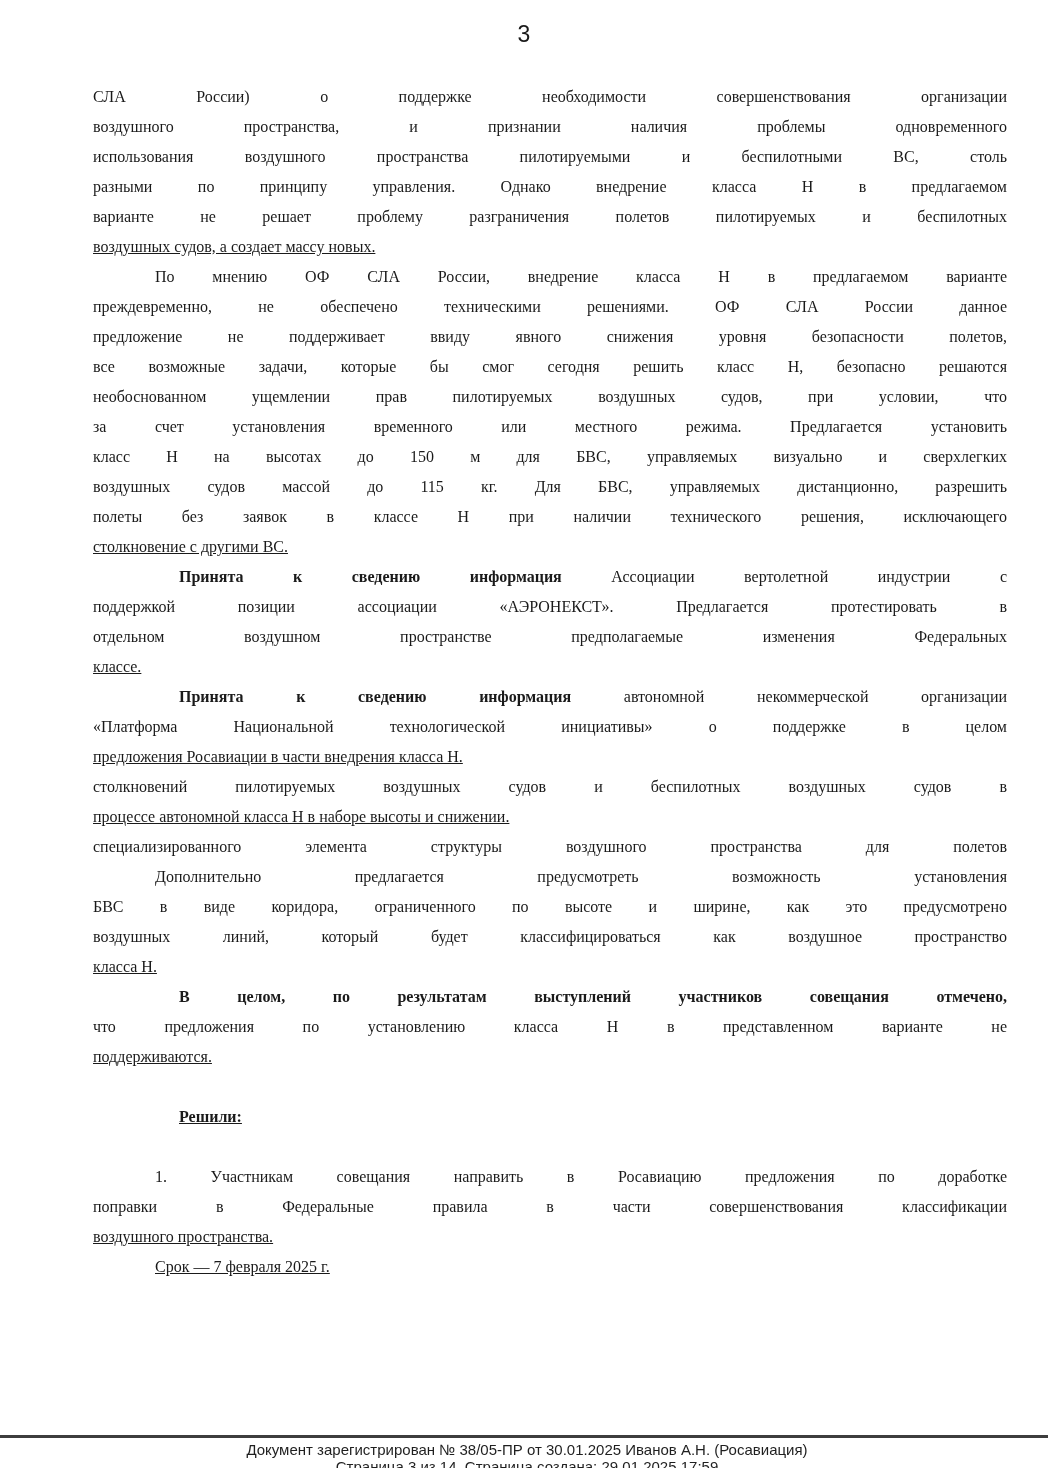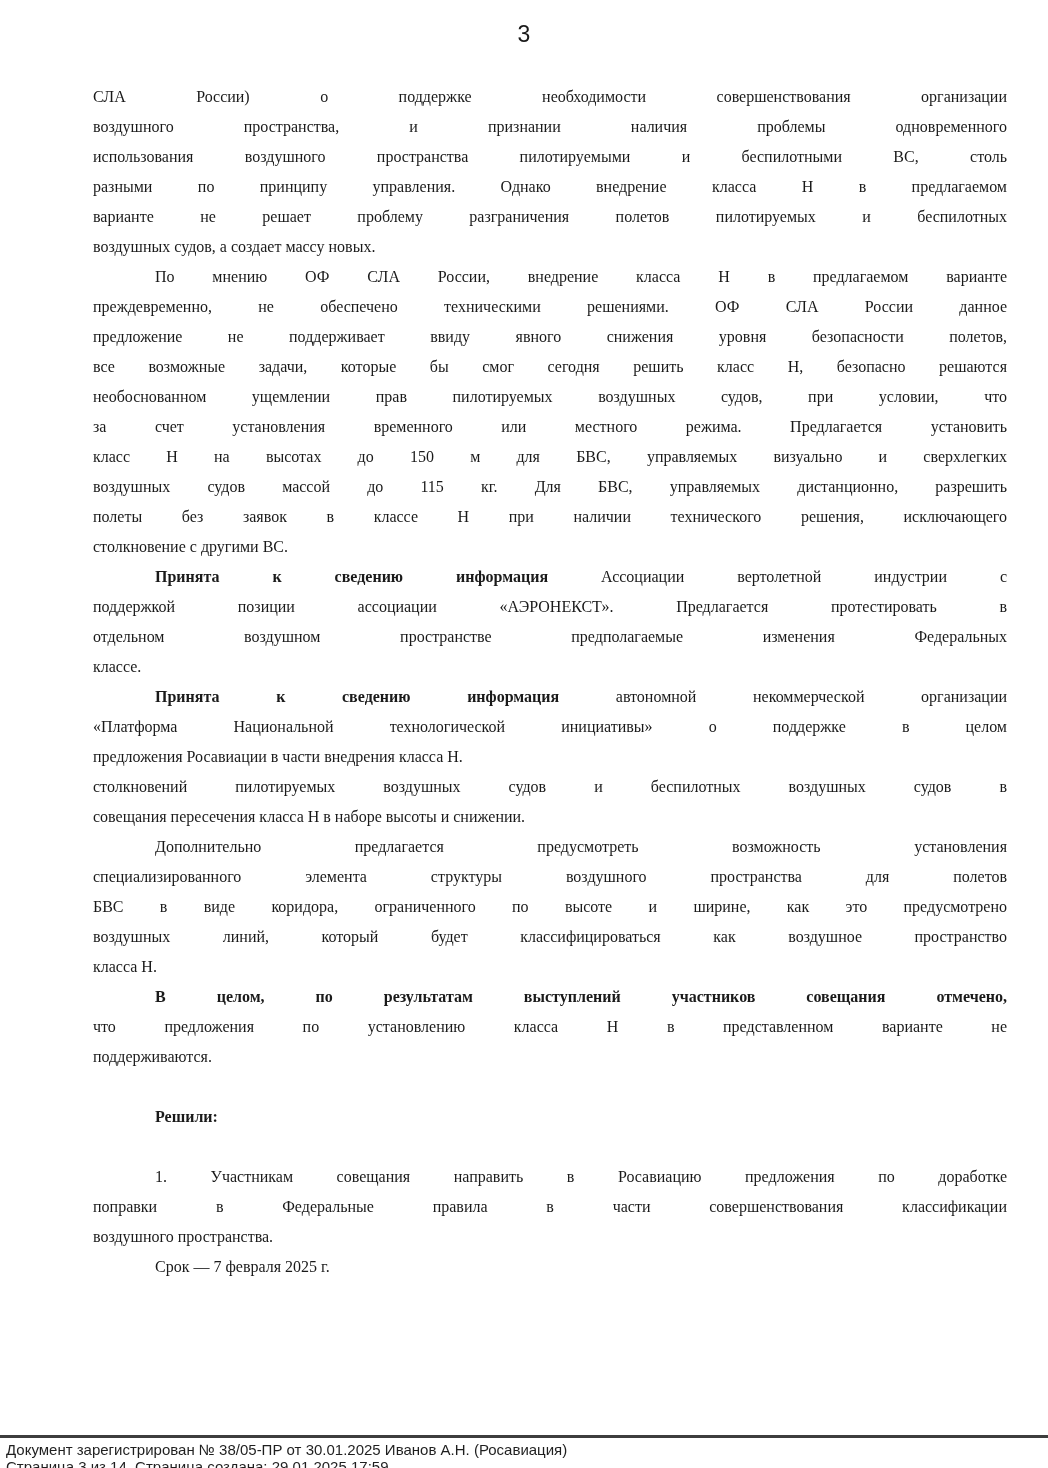--- a/index.html
+++ b/index.html
@@ -45,41 +45,43 @@
     overflow: hidden;
     white-space: normal;
   }
   .line.just {
     text-align: justify;
     text-align-last: justify;
   }
   .line.left {
     text-align: right;
     text-align-last: left;
+    text-decoration: underline;
   }
   .line.indent-first { padding-left: 62px; }
-  .b { font-weight: 700; }
+  .b { font-weight: 700; margin-left: 24px; }
   .footer {
     position: absolute;
     top: 1435px;
     left: 0;
     right: 0;
   }
   .footer-rule {
     height: 3px;
     background: var(--rule-color);
     margin-bottom: 3px;
   }
   .footer-text {
     font-family: "Liberation Sans", sans-serif;
     font-size: 15px;
     line-height: 17px;
     color: var(--footer-text-color);
     padding-left: 6px;
     white-space: nowrap;
+    text-align: center;
   }
 </style>
 </head>
 <body>
 
 <div class="page">
   <div class="page-number">3</div>
   <div class="body">
       <div class="para">
         <div class="line just"><span>СЛА России) о поддержке необходимости совершенствования организации</span></div>
@@ -107,25 +109,25 @@
         <div class="line just"><span>отдельном воздушном пространстве предполагаемые изменения Федеральных</span></div>
         <div class="line left"><span>классе.</span></div>
       </div>
       <div class="para">
         <div class="line just indent-first"><span class="b">Принята к сведению информация</span><span> автономной некоммерческой организации</span></div>
         <div class="line just"><span>«Платформа Национальной технологической инициативы» о поддержке в целом</span></div>
         <div class="line left"><span>предложения Росавиации в части внедрения класса Н.</span></div>
       </div>
       <div class="para">
         <div class="line just"><span>столкновений пилотируемых воздушных судов и беспилотных воздушных судов в</span></div>
-        <div class="line left"><span>совещания пересечения класса Н в наборе высоты и снижении.</span></div>
+        <div class="line left"><span>процессе автономной класса Н в наборе высоты и снижении.</span></div>
       </div>
       <div class="para">
+        <div class="line just"><span>специализированного элемента структуры воздушного пространства для полетов</span></div>
         <div class="line just indent-first"><span>Дополнительно предлагается предусмотреть возможность установления</span></div>
-        <div class="line just"><span>специализированного элемента структуры воздушного пространства для полетов</span></div>
         <div class="line just"><span>БВС в виде коридора, ограниченного по высоте и ширине, как это предусмотрено</span></div>
         <div class="line just"><span>воздушных линий, который будет классифицироваться как воздушное пространство</span></div>
         <div class="line left"><span>класса Н.</span></div>
       </div>
       <div class="para">
         <div class="line just indent-first"><span class="b">В целом, по результатам выступлений участников совещания отмечено,</span></div>
         <div class="line just"><span>что предложения по установлению класса Н в представленном варианте не</span></div>
         <div class="line left"><span>поддерживаются.</span></div>
       </div>
       <div class="para decision">

